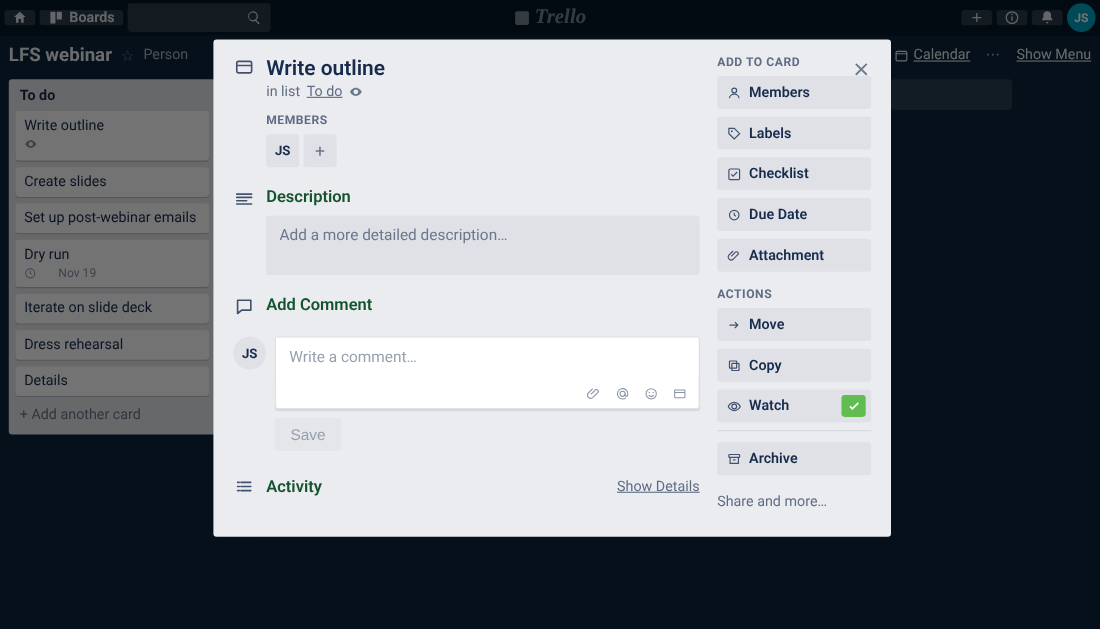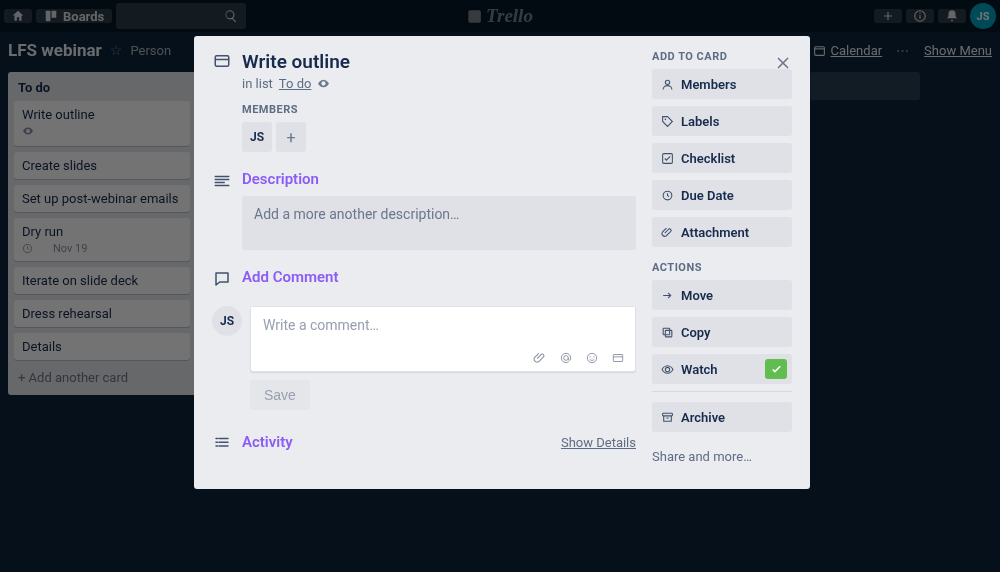--- a/index.html
+++ b/index.html
@@ -162,21 +162,21 @@
 
 .members-row { display: flex; gap: 4px; }
 .member-chip {
   width: 30px; height: 30px; border-radius: 3px;
   background: #dfe1e6; color: #172b4d;
   display: flex; align-items: center; justify-content: center;
   font-size: 12px; font-weight: 700;
 }
 .member-chip.add { color: #6b778c; font-size: 16px; font-weight: 400; cursor: pointer; }
 
-.sec-title { font-size: 15px; font-weight: 600; color: #8b5cf6; margin-bottom: 8px; }
+.sec-title { font-size: 15px; font-weight: 600; color: #14532d; margin-bottom: 8px; }
 
 .desc-box {
   background: #dfe1e6;
   border-radius: 3px;
   padding: 10px 12px 28px;
   font-size: 14px;
   color: #6b778c;
   cursor: pointer;
 }
 
@@ -416,21 +416,21 @@
 
       
       <div class="section">
         <div class="section-icon">
           <svg viewBox="0 0 24 24">
               <path d="M3 6h18M3 10h18M3 14h12M3 18h18" stroke="#42526e" stroke-width="2" stroke-linecap="round"></path>
             </svg>
         </div>
         <div class="section-content">
           <div class="sec-title">Description</div>
-          <div class="desc-box">Add a more another description…</div>
+          <div class="desc-box">Add a more detailed description…</div>
         </div>
       </div>
 
       
       <div class="section" style="margin-top:18px;">
         <div class="section-icon">
           <svg viewBox="0 0 24 24">
               <path d="M4 4h16v12H9l-5 4V4z" fill="none" stroke="#42526e" stroke-width="2" stroke-linejoin="round"></path>
             </svg>
         </div>

